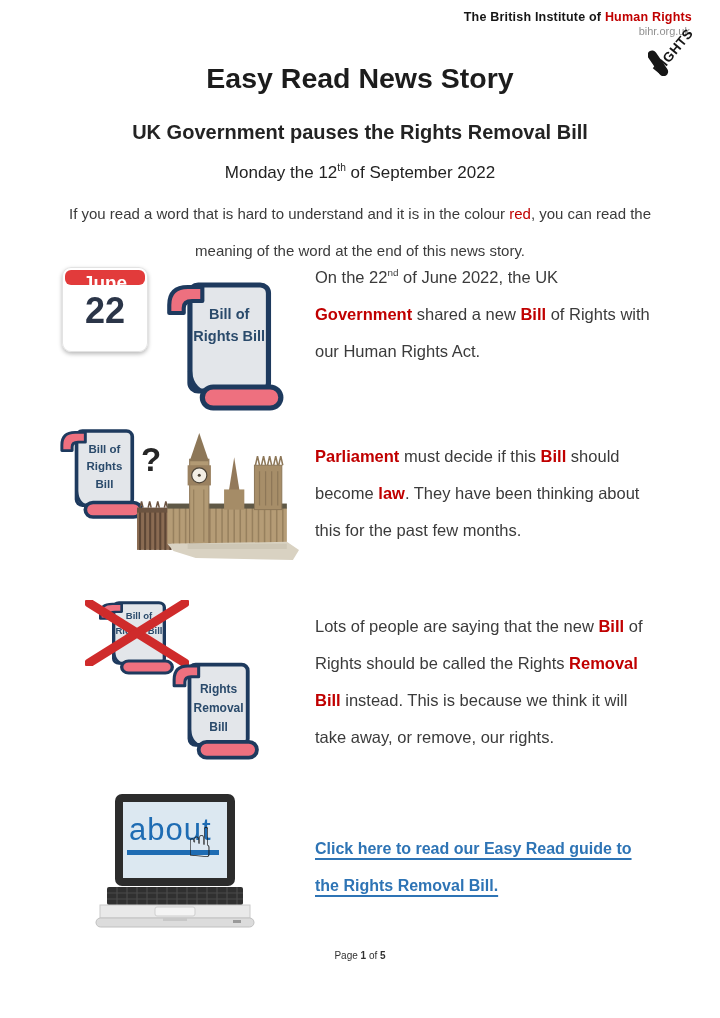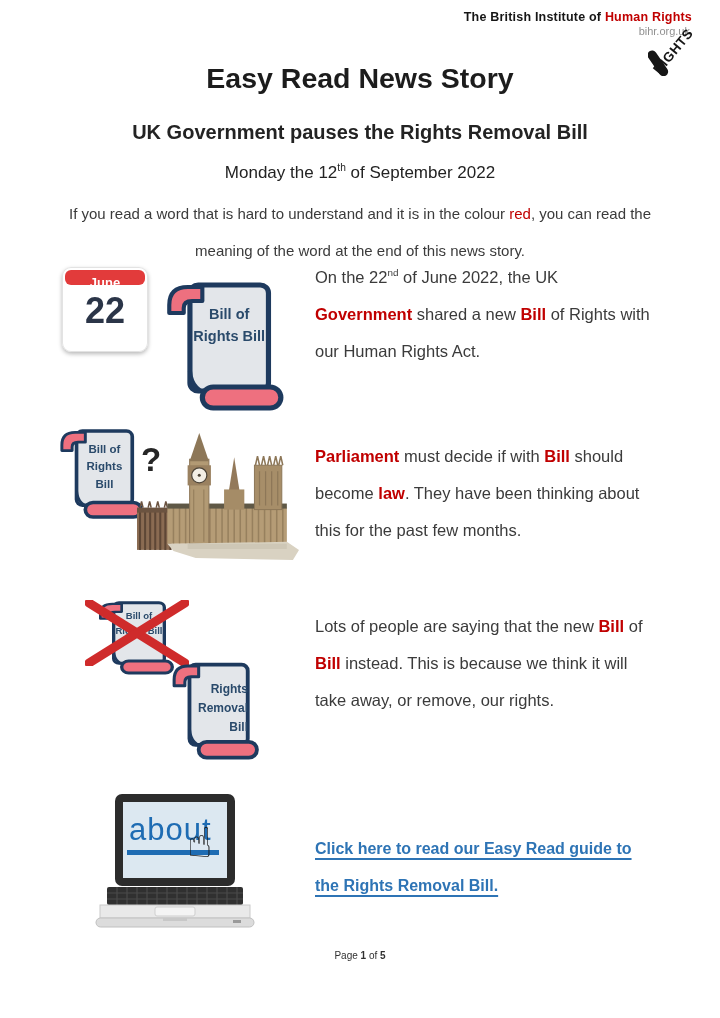--- a/index.html
+++ b/index.html
@@ -34,37 +34,37 @@
   .intro .line { white-space:nowrap; }
 
   .body-text { font-size:16.5px; line-height:37px; color:#3b3b3b; }
   .link-block { left:315px; top:830px; font-size:16px; line-height:37px; }
   .footer { top:950px; font-size:10px; color:#303030; }
 
   
   .calendar { left:62px; top:267px; width:86px; height:85px; background:#fff;
               border-radius:9px; padding:3px;
               box-shadow:0 2px 4px rgba(0,0,0,.28), inset 0 0 0 1px #e3e3e3; }
-  .cal-header { background:#e23b3b; color:#fff; font-weight:700; font-size:13px;
+  .cal-header { background:#e23b3b; color:#fff; font-weight:700; font-size:19px;
                 text-align:center; border-radius:6px; height:15px; line-height:25px; }
   .cal-day { text-align:center; font-size:36px; font-weight:700; color:#2b3548; line-height:52px; }
 
   
   .scroll-fig { position:absolute; }
   .scroll-fig svg { position:absolute; left:0; top:0; width:100%; height:100%; }
   .scroll-label { position:absolute; left:23%; width:64%; text-align:center;
                   font-weight:700; color:#2a4a6b; line-height:1.55; }
   .scroll-a { left:161px; top:275px; width:124px; height:140px; }
   .scroll-a .scroll-label { top:20%; font-size:14.5px; }
   .scroll-b { left:56px;  top:424px; width:88px;  height:98px; }
   .scroll-b .scroll-label { top:17%; font-size:11.5px; }
   .scroll-c { left:10px;  top:3px;   width:80px;  height:80px; }
   .scroll-c .scroll-label { top:15%; font-size:9.5px; }
   .scroll-d { left:168px; top:657px; width:92px;  height:106px; }
-  .scroll-d .scroll-label { top:22%; font-size:12px;text-align:right; }
+  .scroll-d .scroll-label { top:22%; font-size:12px; }
 
   .crossed-group { left:85px; top:594px; width:104px; height:86px; }
   .cross-x { position:absolute; left:0; top:6px; width:104px; height:66px; }
 
   .qmark { left:141px; top:441px; font-size:33px; font-weight:600; color:#262626; }
   .parliament { left:137px; top:431px; width:162px; height:133px; }
 
   
   .laptop { left:95px; top:792px; width:160px; height:140px; }
   .laptop svg { position:absolute; left:0; top:0; width:100%; height:100%; }
@@ -149,21 +149,21 @@
 
   <rect x="116" y="34" width="27" height="44" fill="#a78e69" stroke="#8d7758" stroke-width="1"></rect>
   <path d="M117,34 l2,-9 2,9 M123,34 l2,-9 2,9 M129,34 l2,-9 2,9 M135,34 l2,-9 2,9 M140,34 l2,-9 2,9" stroke="#8d7758" stroke-width="1.5" fill="none"></path>
   <path d="M121,40 V74 M127,40 V74 M133,40 V74 M139,40 V74" stroke="#8d7758" stroke-width="1.2"></path>
 
   <path d="M30,112 L148,110 L160,118 L154,128 L58,126 L36,119 Z" fill="#d9d2c2"></path>
   <path d="M50,112 h98 v5 h-98 z" fill="#c9c2b0" opacity="0.7"></path>
 </svg>
 
 <div class="abs body-text" style="left:315px; top:438px;">
-    <div class="line"><span class="s-redbold">Parliament</span><span> must decide if with </span><span class="s-redbold">Bill</span><span> should</span></div>
+    <div class="line"><span class="s-redbold">Parliament</span><span> must decide if this </span><span class="s-redbold">Bill</span><span> should</span></div>
     <div class="line"><span>become </span><span class="s-redbold">law</span><span>. They have been thinking about</span></div>
     <div class="line"><span>this for the past few months.</span></div>
   </div>
 
 <div class="abs crossed-group">
   <figure class="scroll-fig scroll-c">
     <svg viewBox="0 0 120 140" preserveAspectRatio="none" aria-hidden="true">
       <rect x="28" y="10" width="76" height="106" rx="8" fill="#e3e6ea" stroke="#1e3a5e" stroke-width="5"></rect>
       <path d="M28,96 Q30,118 50,119" fill="none" stroke="#1e3a5e" stroke-width="4"></path>
       <path d="M8,38 V30 Q8,12 26,12 H40 V26 H30 Q22,26 22,33 V38 Z" fill="#ee707f" stroke="#1e3a5e" stroke-width="4" stroke-linejoin="round"></path>
@@ -182,20 +182,21 @@
     <rect x="28" y="10" width="76" height="106" rx="8" fill="#e3e6ea" stroke="#1e3a5e" stroke-width="5"></rect>
     <path d="M28,96 Q30,118 50,119" fill="none" stroke="#1e3a5e" stroke-width="4"></path>
     <path d="M8,38 V30 Q8,12 26,12 H40 V26 H30 Q22,26 22,33 V38 Z" fill="#ee707f" stroke="#1e3a5e" stroke-width="4" stroke-linejoin="round"></path>
     <rect x="40" y="112" width="76" height="21" rx="10.5" fill="#ee707f" stroke="#1e3a5e" stroke-width="5"></rect>
   </svg>
   <div class="scroll-label">Rights Removal Bill</div>
 </figure>
 
 <div class="abs body-text" style="left:315px; top:608px;">
     <div class="line"><span>Lots of people are saying that the new </span><span class="s-redbold">Bill</span><span> of</span></div>
+    <div class="line"><span>Rights should be called the Rights </span><span class="s-redbold">Removal</span></div>
     <div class="line"><span class="s-redbold">Bill</span><span> instead. This is because we think it will</span></div>
     <div class="line"><span>take away, or remove, our rights.</span></div>
   </div>
 
 <figure class="abs laptop">
   <svg viewBox="0 0 160 140" aria-hidden="true">
     <rect x="20" y="2" width="120" height="92" rx="7" fill="#2c2c2c"></rect>
     <rect x="28" y="10" width="104" height="76" fill="#dce8f1"></rect>
 
     <rect x="12" y="95" width="136" height="18" rx="2" fill="#303030"></rect>

